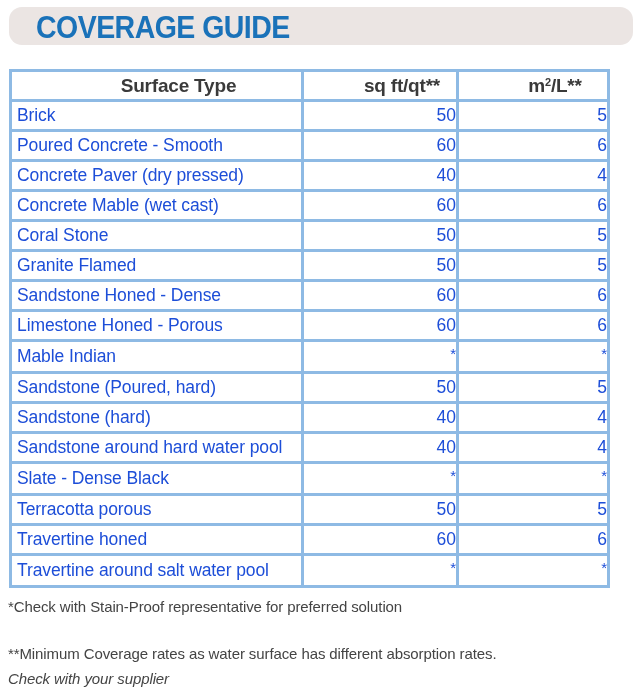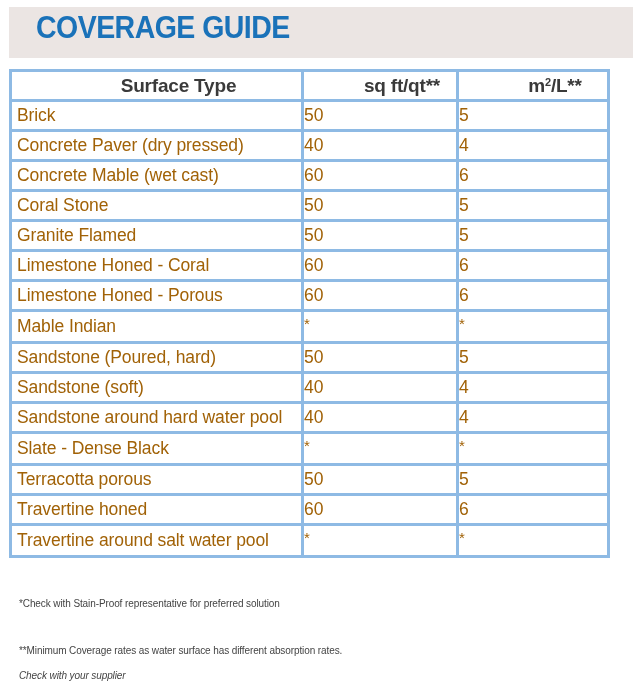--- a/index.html
+++ b/index.html
@@ -13,22 +13,23 @@
       position: relative;
       overflow: hidden;
       font-family: "Liberation Sans", "DejaVu Sans", sans-serif;
       color: #3d3d3d;
     }
     .title-band {
       position: absolute;
       left: 9px;
       top: 7px;
       width: 624px;
-      height: 51px;
+      height: 38px;
       background: #ebe5e3;
+      border-radius: 13px;
     }
     .title {
       position: absolute;
       left: 27px;
       top: 0;
       height: 41px;
       line-height: 41px;
       font-size: 31px;
       font-weight: bold;
       color: #1a72b9;
@@ -59,49 +60,49 @@
       font-size: 19px;
       font-weight: bold;
       color: #3a3a3a;
       text-align: center;
       letter-spacing: -0.2px;
       padding-left: 44px;
     }
     .coverage-table td {
       height: 27px;
       font-size: 17.5px;
-      color: #a16207;
+      color: #1d4ed8;
       line-height: 27px;
     }
     .coverage-table td.surface {
       text-align: left;
       padding-left: 5px;
       letter-spacing: -0.1px;
     }
     .coverage-table td.num {
-      text-align: left;
+      text-align: right;
     }
     .coverage-table td.num.star {
       font-size: 15px;
       line-height: 20px;
       vertical-align: top;
       padding-top: 2px;
     }
     col.c1 { width: 292px; }
     col.c2 { width: 155px; }
     col.c3 { width: 151px; }
     sup.sq {
       font-size: 11px;
       vertical-align: 6px;
       line-height: 0;
     }
     .footnote {
       position: absolute;
-      left: 19px;
-      font-size: 10px;
+      left: 8px;
+      font-size: 15px;
       color: #444444;
       white-space: nowrap;
       letter-spacing: -0.1px;
     }
     .fn1 { top: 598px; }
     .fn2 { top: 645px; }
     .fn3 { top: 670px; font-style: italic; }
   </style>
 </head>
 <body>
@@ -123,61 +124,66 @@
       <th><span>m</span><sup class="sq">2</sup><span>/L**</span></th>
     </tr>
   </thead>
   <tbody id="table-body">
   <tr>
         <td class="surface">Brick</td>
         <td class="num">50</td>
         <td class="num">5</td>
       </tr>
       <tr>
+        <td class="surface">Poured Concrete - Smooth</td>
+        <td class="num">60</td>
+        <td class="num">6</td>
+      </tr>
+      <tr>
         <td class="surface">Concrete Paver (dry pressed)</td>
         <td class="num">40</td>
         <td class="num">4</td>
       </tr>
       <tr>
         <td class="surface">Concrete Mable (wet cast)</td>
         <td class="num">60</td>
         <td class="num">6</td>
       </tr>
       <tr>
         <td class="surface">Coral Stone</td>
         <td class="num">50</td>
         <td class="num">5</td>
       </tr>
       <tr>
         <td class="surface">Granite Flamed</td>
         <td class="num">50</td>
         <td class="num">5</td>
       </tr>
       <tr>
-        <td class="surface">Limestone Honed - Coral</td>
+        <td class="surface">Sandstone Honed - Dense</td>
         <td class="num">60</td>
         <td class="num">6</td>
       </tr>
       <tr>
         <td class="surface">Limestone Honed - Porous</td>
         <td class="num">60</td>
         <td class="num">6</td>
       </tr>
       <tr>
         <td class="surface">Mable Indian</td>
         <td class="num star">*</td>
         <td class="num star">*</td>
       </tr>
       <tr>
         <td class="surface">Sandstone (Poured, hard)</td>
         <td class="num">50</td>
         <td class="num">5</td>
       </tr>
       <tr>
-        <td class="surface">Sandstone (soft)</td>
+        <td class="surface">Sandstone (hard)</td>
         <td class="num">40</td>
         <td class="num">4</td>
       </tr>
       <tr>
         <td class="surface">Sandstone around hard water pool</td>
         <td class="num">40</td>
         <td class="num">4</td>
       </tr>
       <tr>
         <td class="surface">Slate - Dense Black</td>

